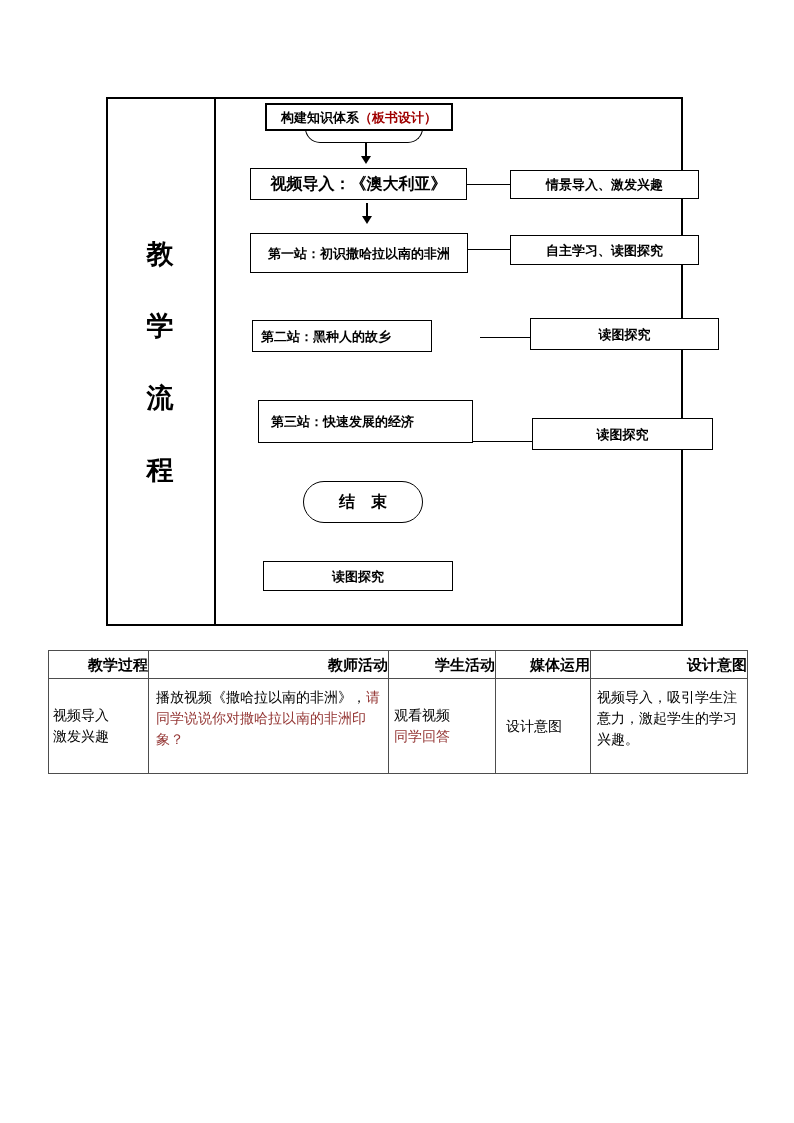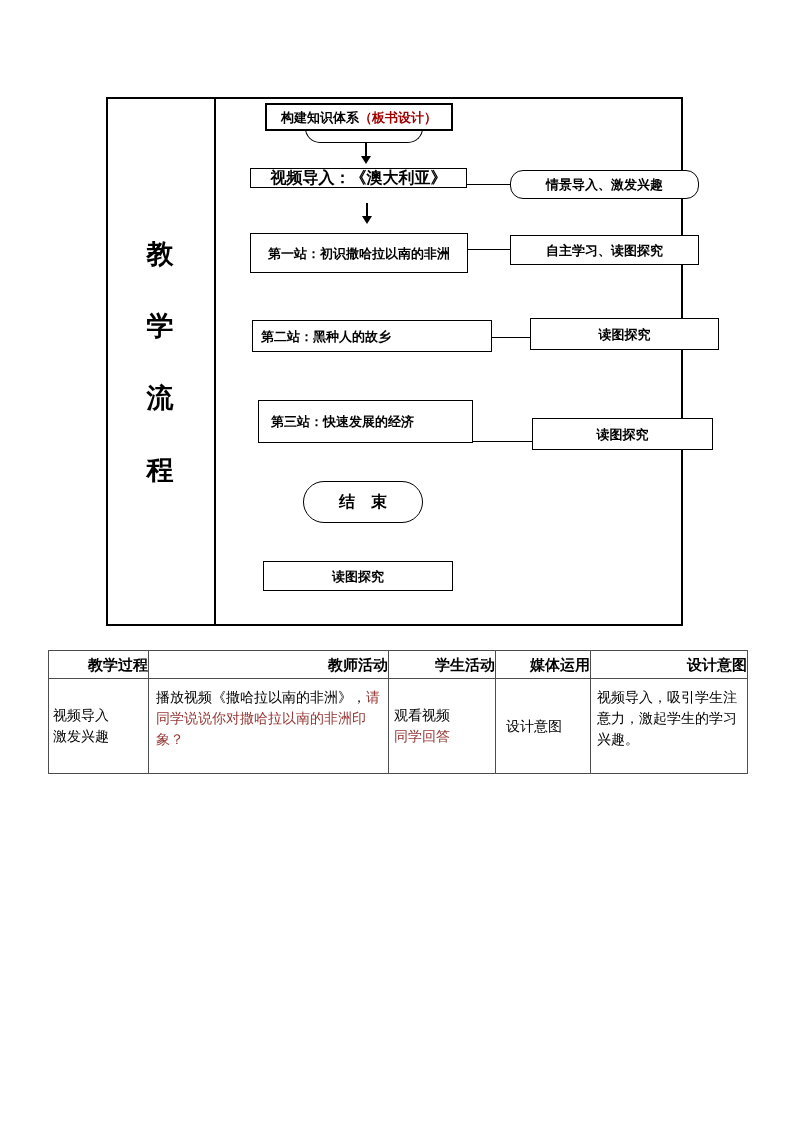--- a/index.html
+++ b/index.html
@@ -82,40 +82,40 @@
 
   <div class="curve"></div>
   <div class="fbox" style="left:265px; top:103px; width:188px; height:28px; border-width:2px;">
     <span>构建知识体系</span>
       <span class="red-flow">（板书设计）</span>
   </div>
 
   <div class="vline" style="left:365px; top:142px; height:14px;"></div>
   <div class="arrow-head" style="left:361px; top:156px;"></div>
 
-  <div class="fbox" style="left:250px; top:168px; width:217px; height:20px; font-size:16px;">
+  <div class="fbox" style="left:250px; top:168px; width:217px; height:32px; font-size:16px;">
     <span>视频导入：《澳大利亚》</span>
   </div>
   <div class="hline" style="left:467px; top:184px; width:43px;"></div>
-  <div class="fbox" style="left:510px; top:170px; width:189px; height:29px;border-radius:13px;">
+  <div class="fbox" style="left:510px; top:170px; width:189px; height:29px;">
     <span>情景导入、激发兴趣</span>
   </div>
 
   <div class="vline" style="left:366px; top:203px; height:13px;"></div>
   <div class="arrow-head" style="left:362px; top:216px;"></div>
 
   <div class="fbox" style="left:250px; top:233px; width:218px; height:40px;">
     <span>第一站：初识撒哈拉以南的非洲</span>
   </div>
   <div class="hline" style="left:468px; top:249px; width:42px;"></div>
   <div class="fbox" style="left:510px; top:235px; width:189px; height:30px;">
     <span>自主学习、读图探究</span>
   </div>
 
-  <div class="fbox align-left" style="left:252px; top:320px; width:240px; height:32px; padding-left:8px;">
+  <div class="fbox align-left" style="left:252px; top:320px; width:180px; height:32px; padding-left:8px;">
     <span>第二站：黑种人的故乡</span>
   </div>
   <div class="hline" style="left:480px; top:337px; width:50px;"></div>
   <div class="fbox" style="left:530px; top:318px; width:189px; height:32px;">
     <span>读图探究</span>
   </div>
 
   <div class="fbox align-left" style="left:258px; top:400px; width:215px; height:43px; padding-left:12px;">
     <span>第三站：快速发展的经济</span>
   </div>

